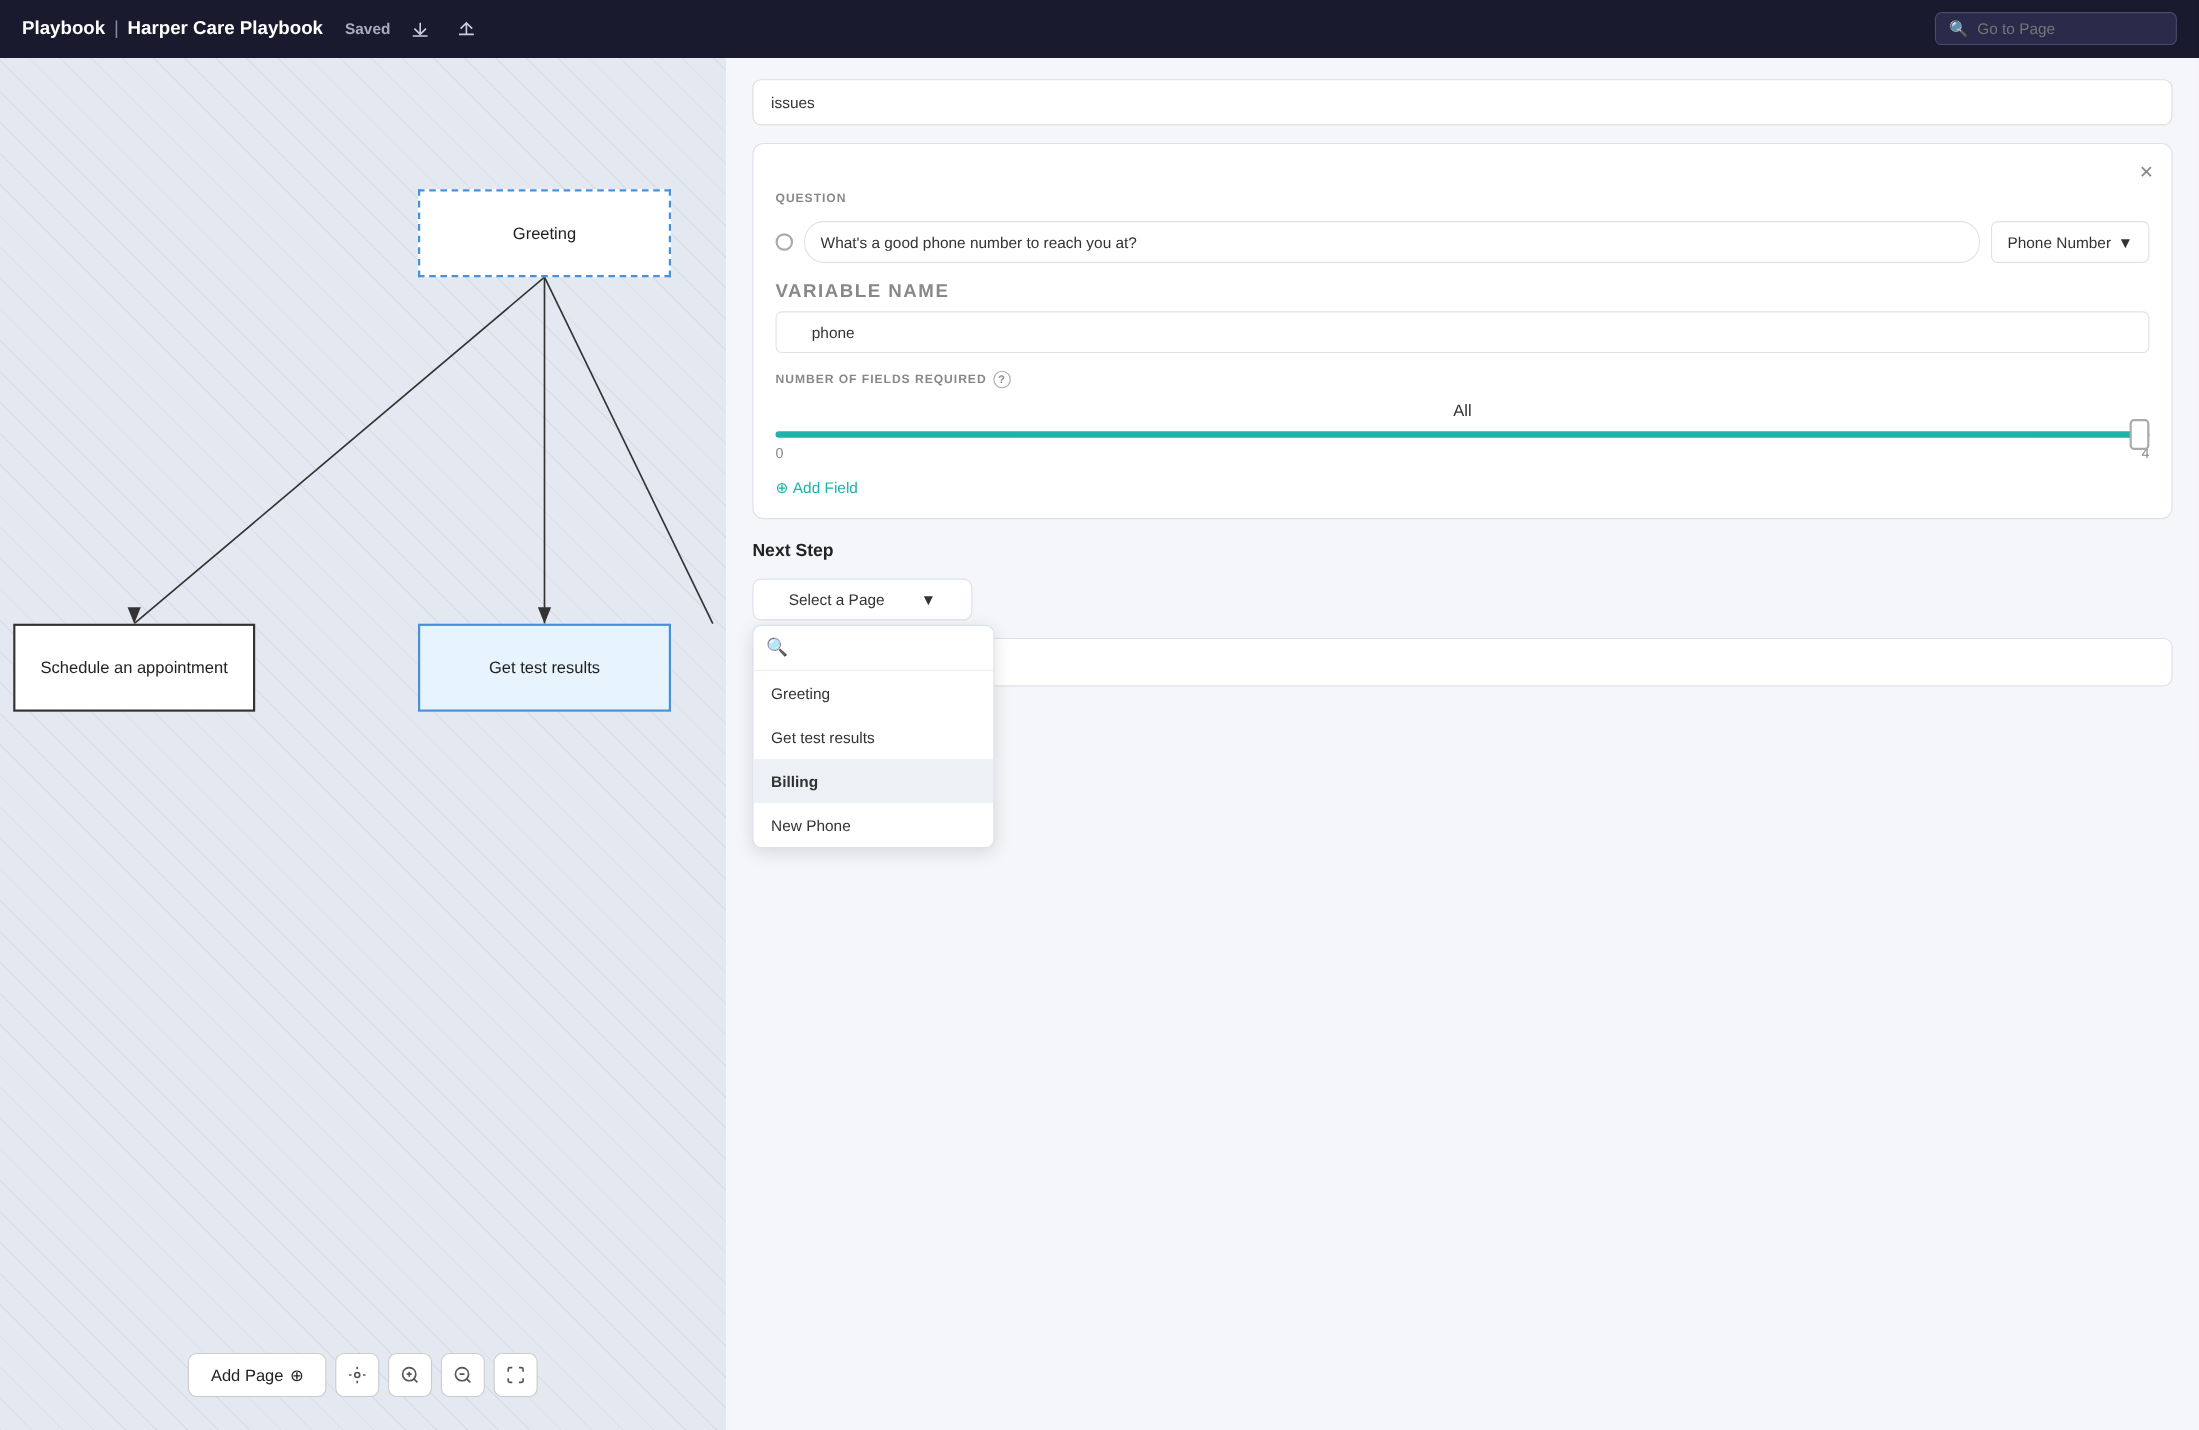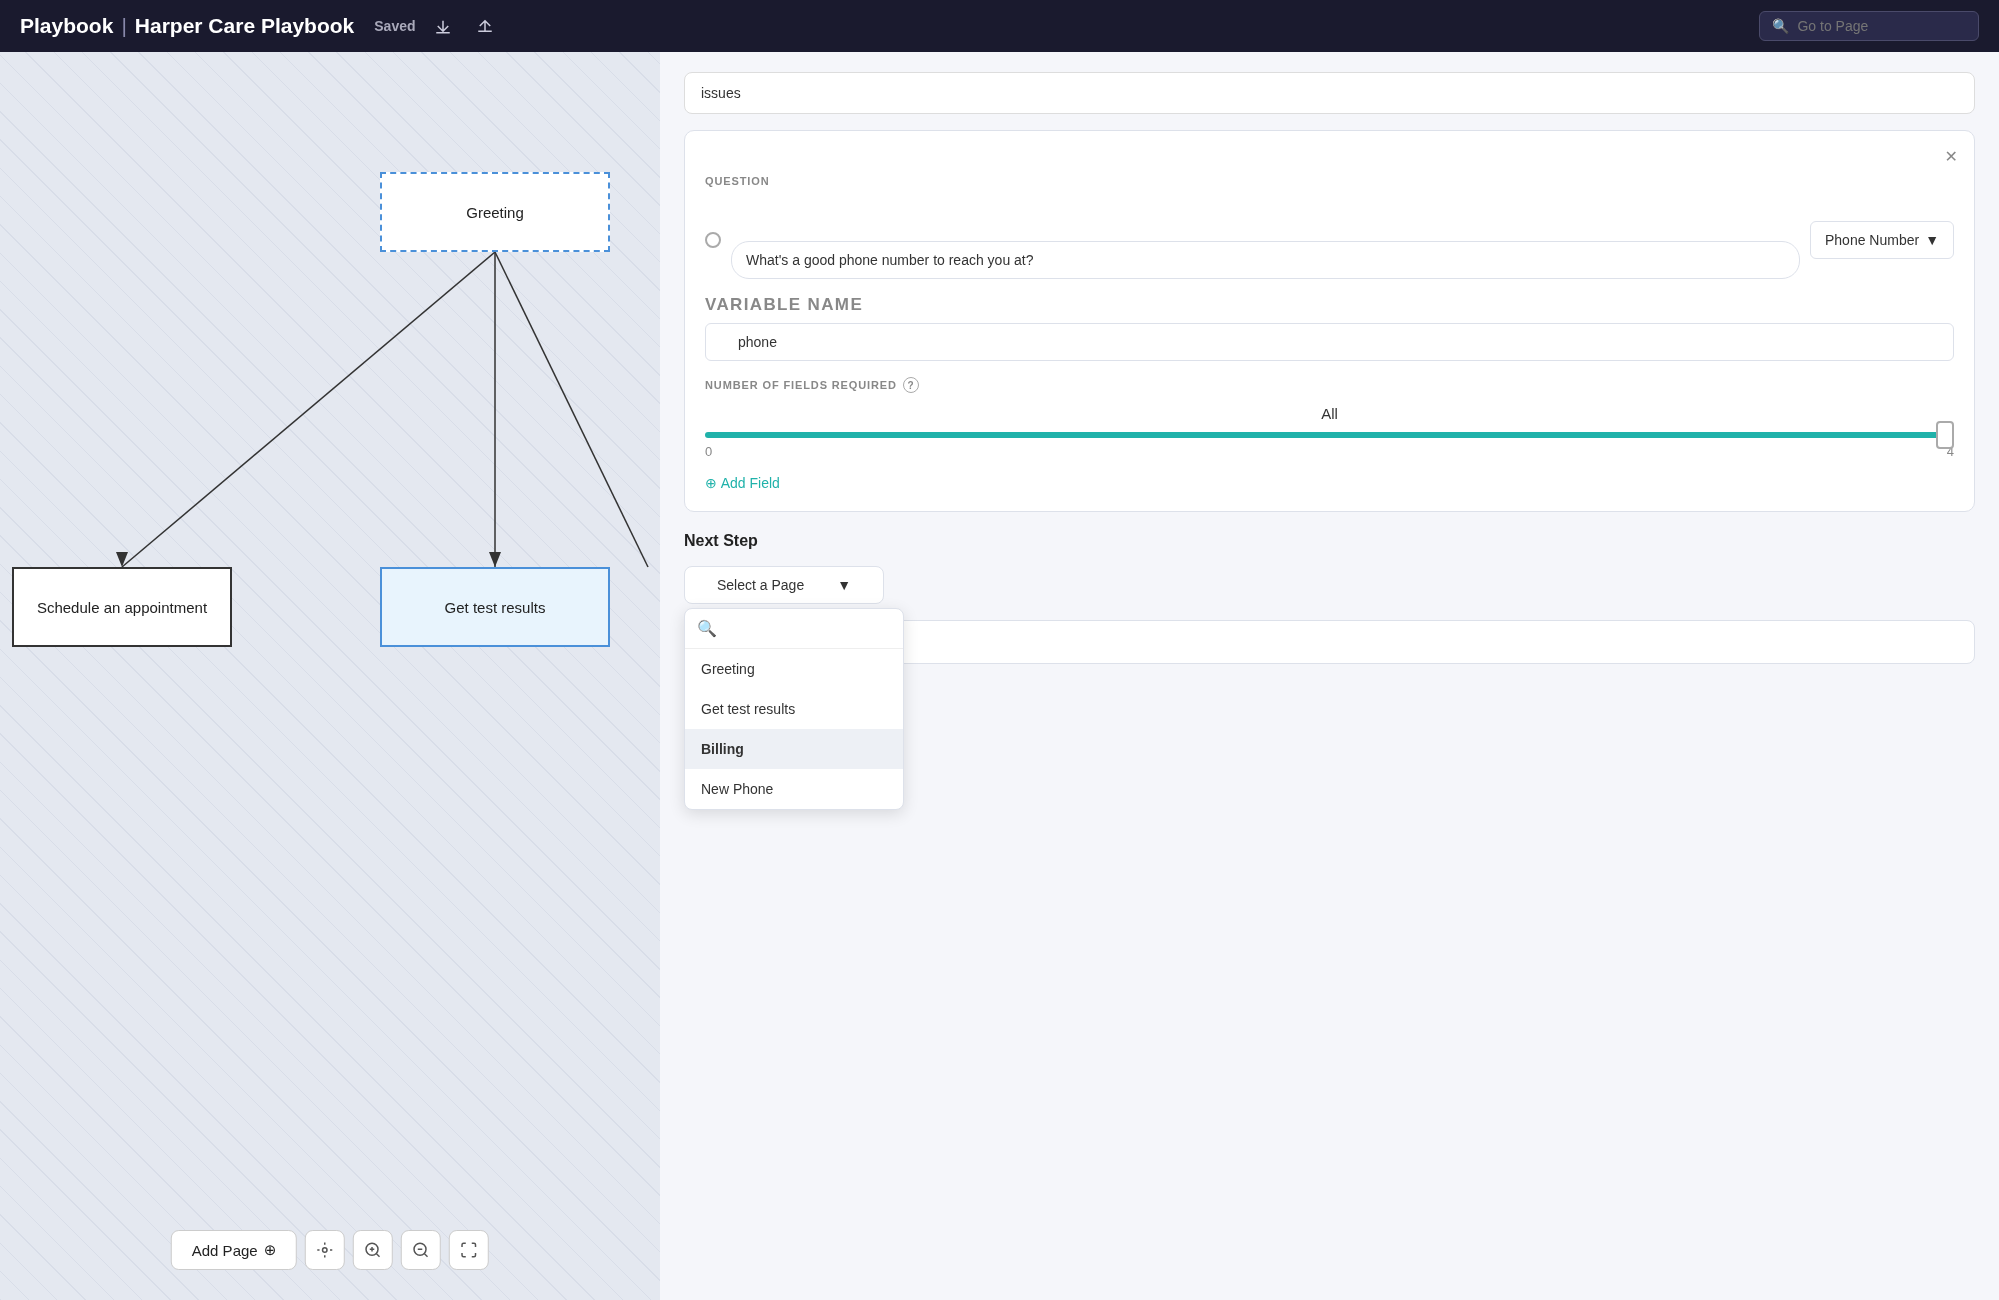--- a/index.html
+++ b/index.html
@@ -12,21 +12,21 @@
       background: #1a1a2e;
       height: 52px;
       padding: 0 20px;
       gap: 12px;
       position: fixed;
       top: 0; left: 0; right: 0;
       z-index: 100;
     }
     .nav-brand {
       color: white;
-      font-size: 21px;
+      font-size: 17px;
       font-weight: 600;
       display: flex;
       align-items: center;
       gap: 6px;
     }
     .nav-brand .separator { color: #8888aa; font-weight: 300; margin: 0 2px; }
     .nav-saved {
       color: #aab;
       font-size: 14px;
       margin-left: 8px;
@@ -219,21 +219,20 @@
       display: flex; align-items: center; justify-content: center;
     }
     .question-input {
       flex: 1;
       border: 1px solid #dde1ea;
       border-radius: 18px;
       padding: 10px 14px;
       font-size: 14px;
       color: #333;
       outline: none;
-      margin-top: 40px;
     }
     .type-select {
       border: 1px solid #dde1ea;
       border-radius: 6px;
       padding: 10px 14px;
       font-size: 14px;
       color: #333;
       background: white;
       cursor: pointer;
       display: flex;

